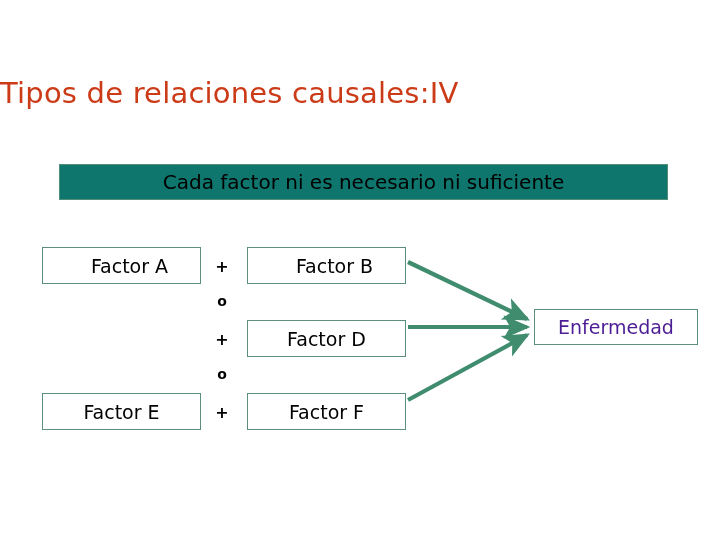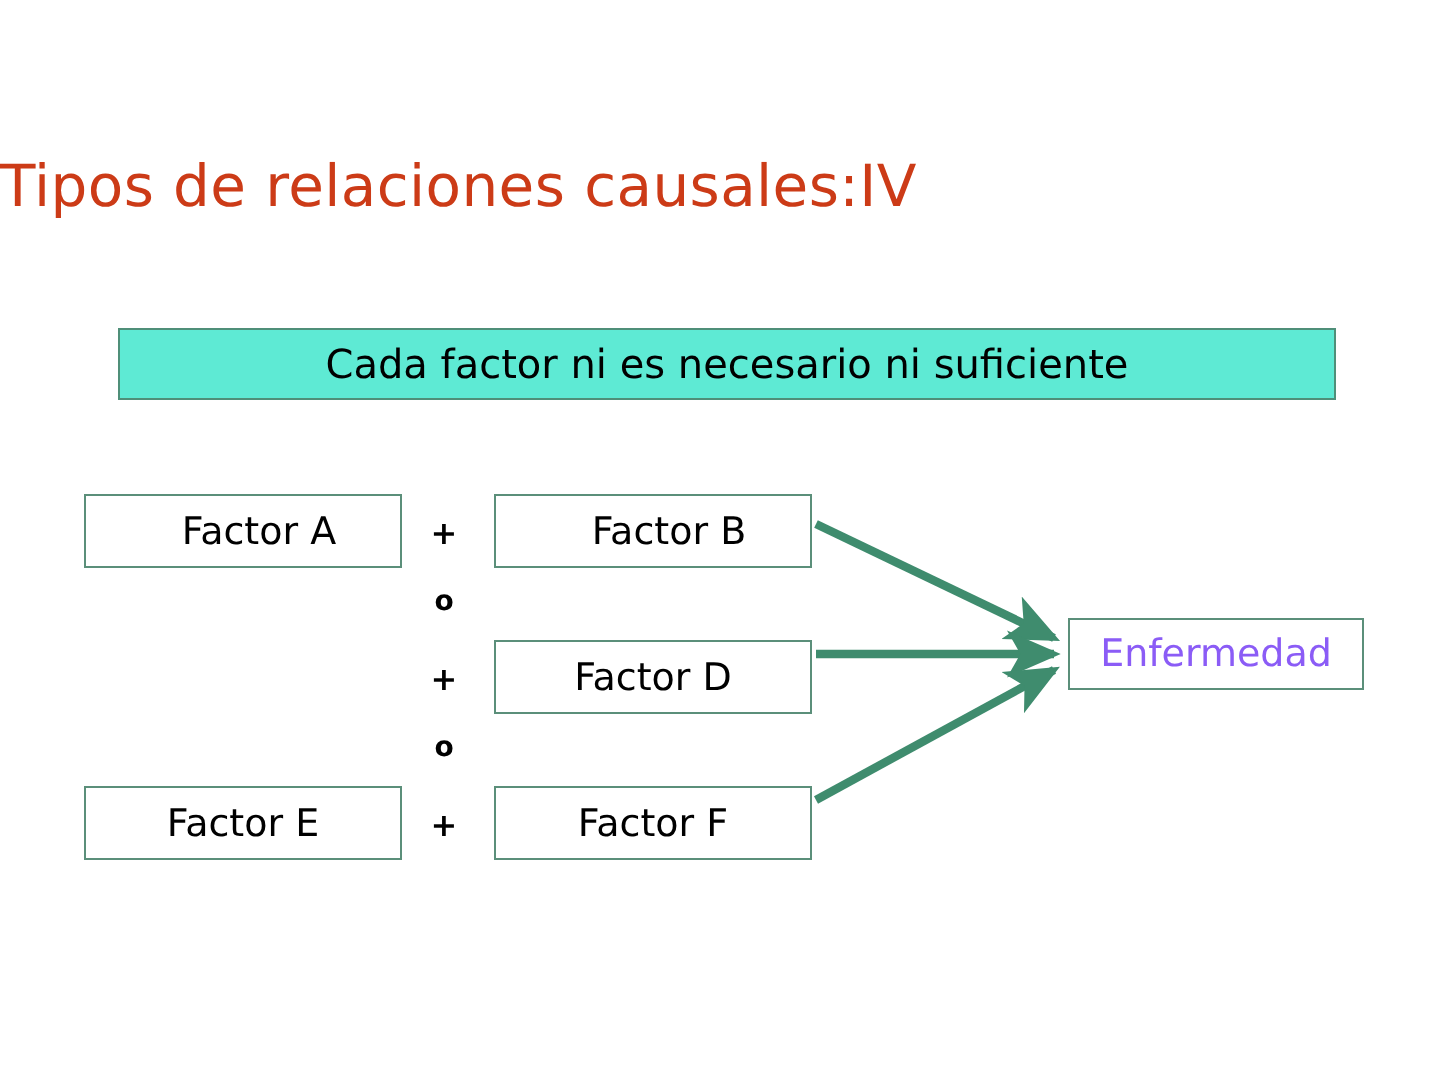--- a/index.html
+++ b/index.html
@@ -34,21 +34,21 @@
   }
 
   
   #subtitle-box {
     position: absolute;
     left: 59px;
     top: 164px;
     width: 609px;
     height: 36px;
     border: 1px solid #4f8f79;
-    background: #5eead4;
+    background: #0f766e;
     box-sizing: border-box;
     display: flex;
     align-items: center;
     justify-content: center;
   }
   #subtitle-text {
     color: #000000;
     font-size: 20px;
     font-family: "DejaVu Sans", sans-serif;
     white-space: nowrap;
@@ -100,29 +100,29 @@
   #op-or-1   { top: 293px; }
   #op-plus-2 { top: 330px; }
   #op-or-2   { top: 366px; }
   #op-plus-3 { top: 403px; }
 
   
   #outcome-box {
     position: absolute;
     left: 534px;
     top: 309px;
-    width: 148px;
+    width: 164px;
     height: 36px;
     border: 1px solid #5b8f7a;
     background: #ffffff;
     box-sizing: border-box;
     display: flex;
     align-items: center;
     justify-content: center;
-    color: #8b5cf6;
+    color: #4c1d95;
     font-size: 19px;
     font-family: "DejaVu Sans", sans-serif;
     white-space: nowrap;
   }
 
   
   #arrow-layer {
     position: absolute;
     left: 0;
     top: 0;

